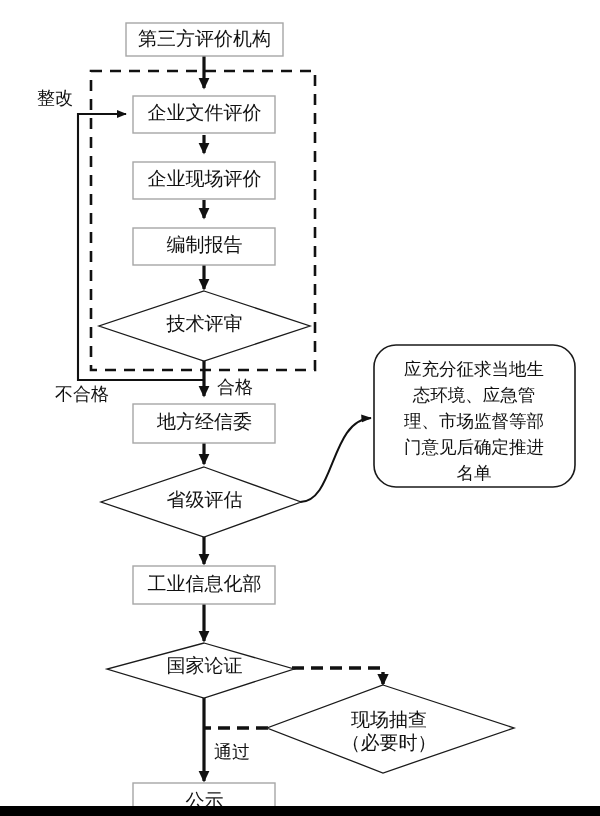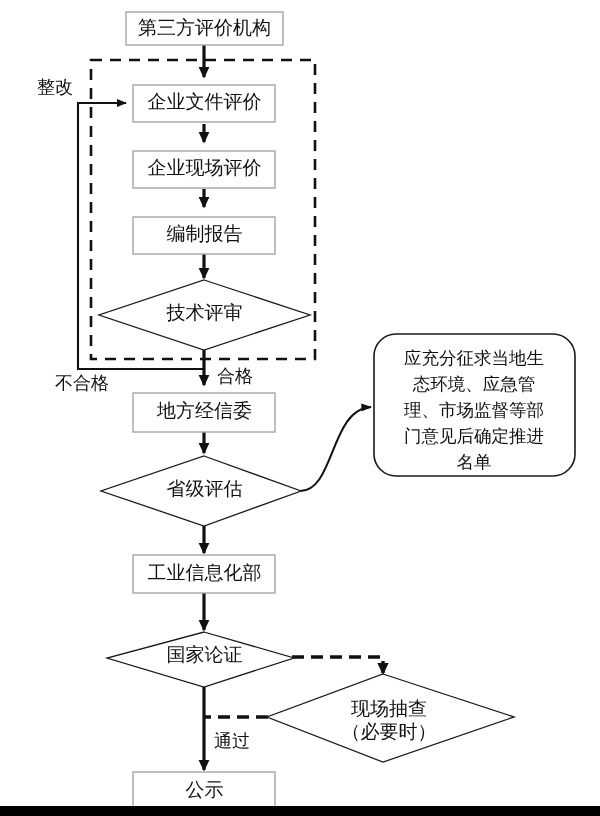--- a/index.html
+++ b/index.html
@@ -10,21 +10,21 @@
   body {
     width: 600px;
     height: 816px;
     position: relative;
     overflow: hidden;
     font-family: "Liberation Serif", "DejaVu Serif", serif;
   }
   #flow-root {
     position: absolute;
     left: 0;
-    top: 4px;
+    top: 15px;
     width: 600px;
     height: 672px;
   }
   svg.flow {
     display: block;
     width: 600px;
     height: 816px;
   }
   .proc-rect {
     fill: #ffffff;

